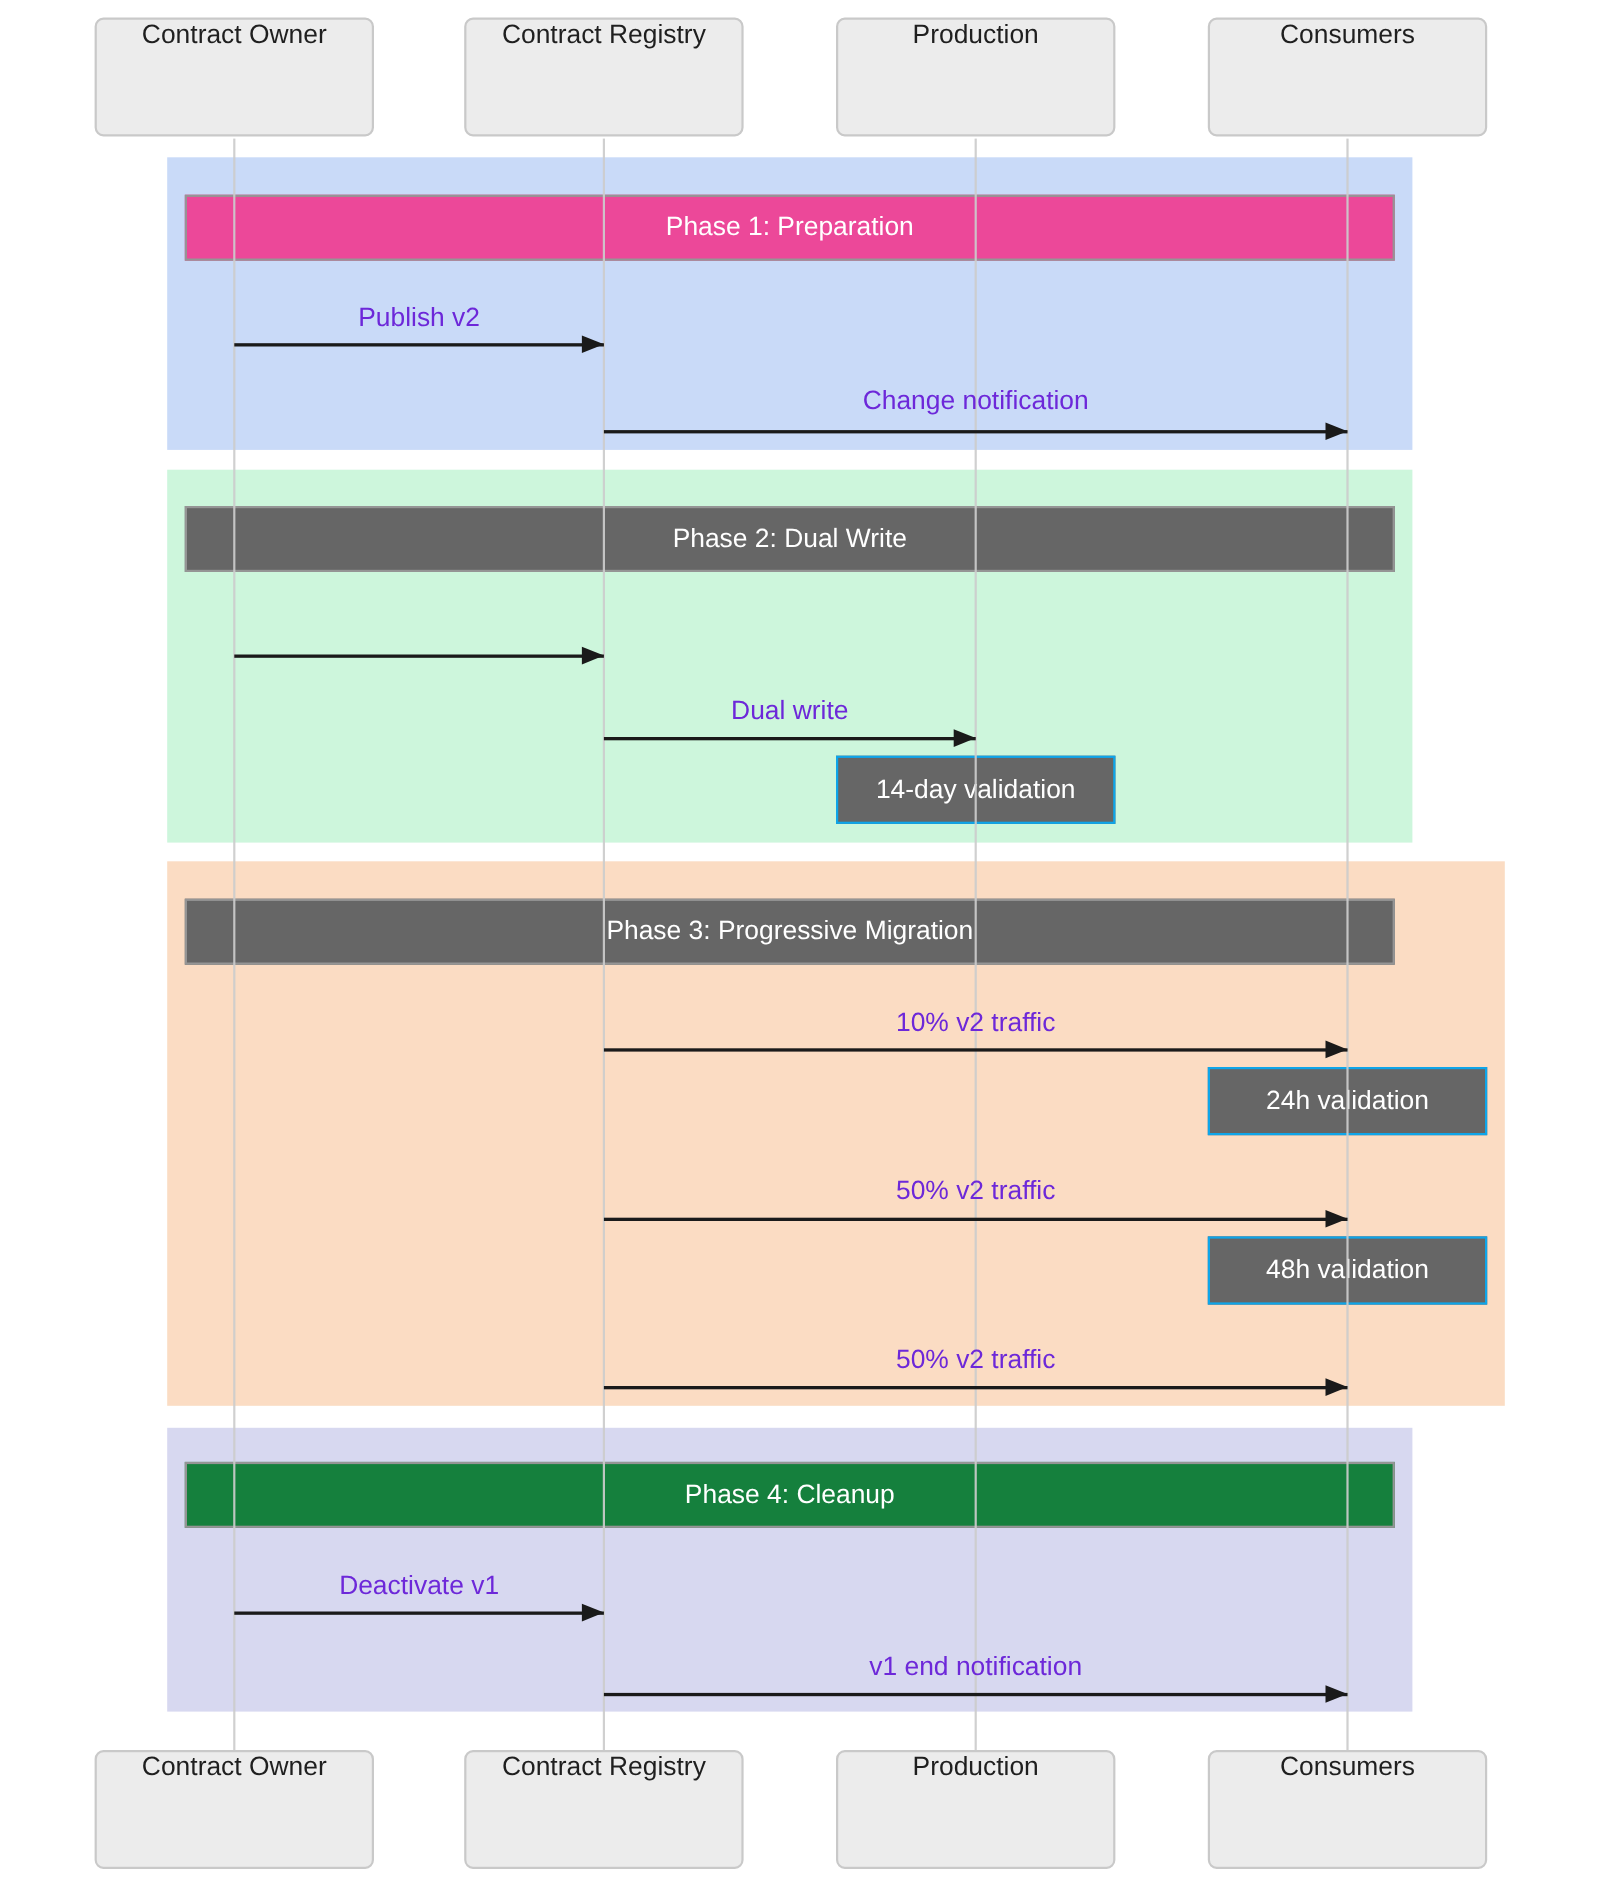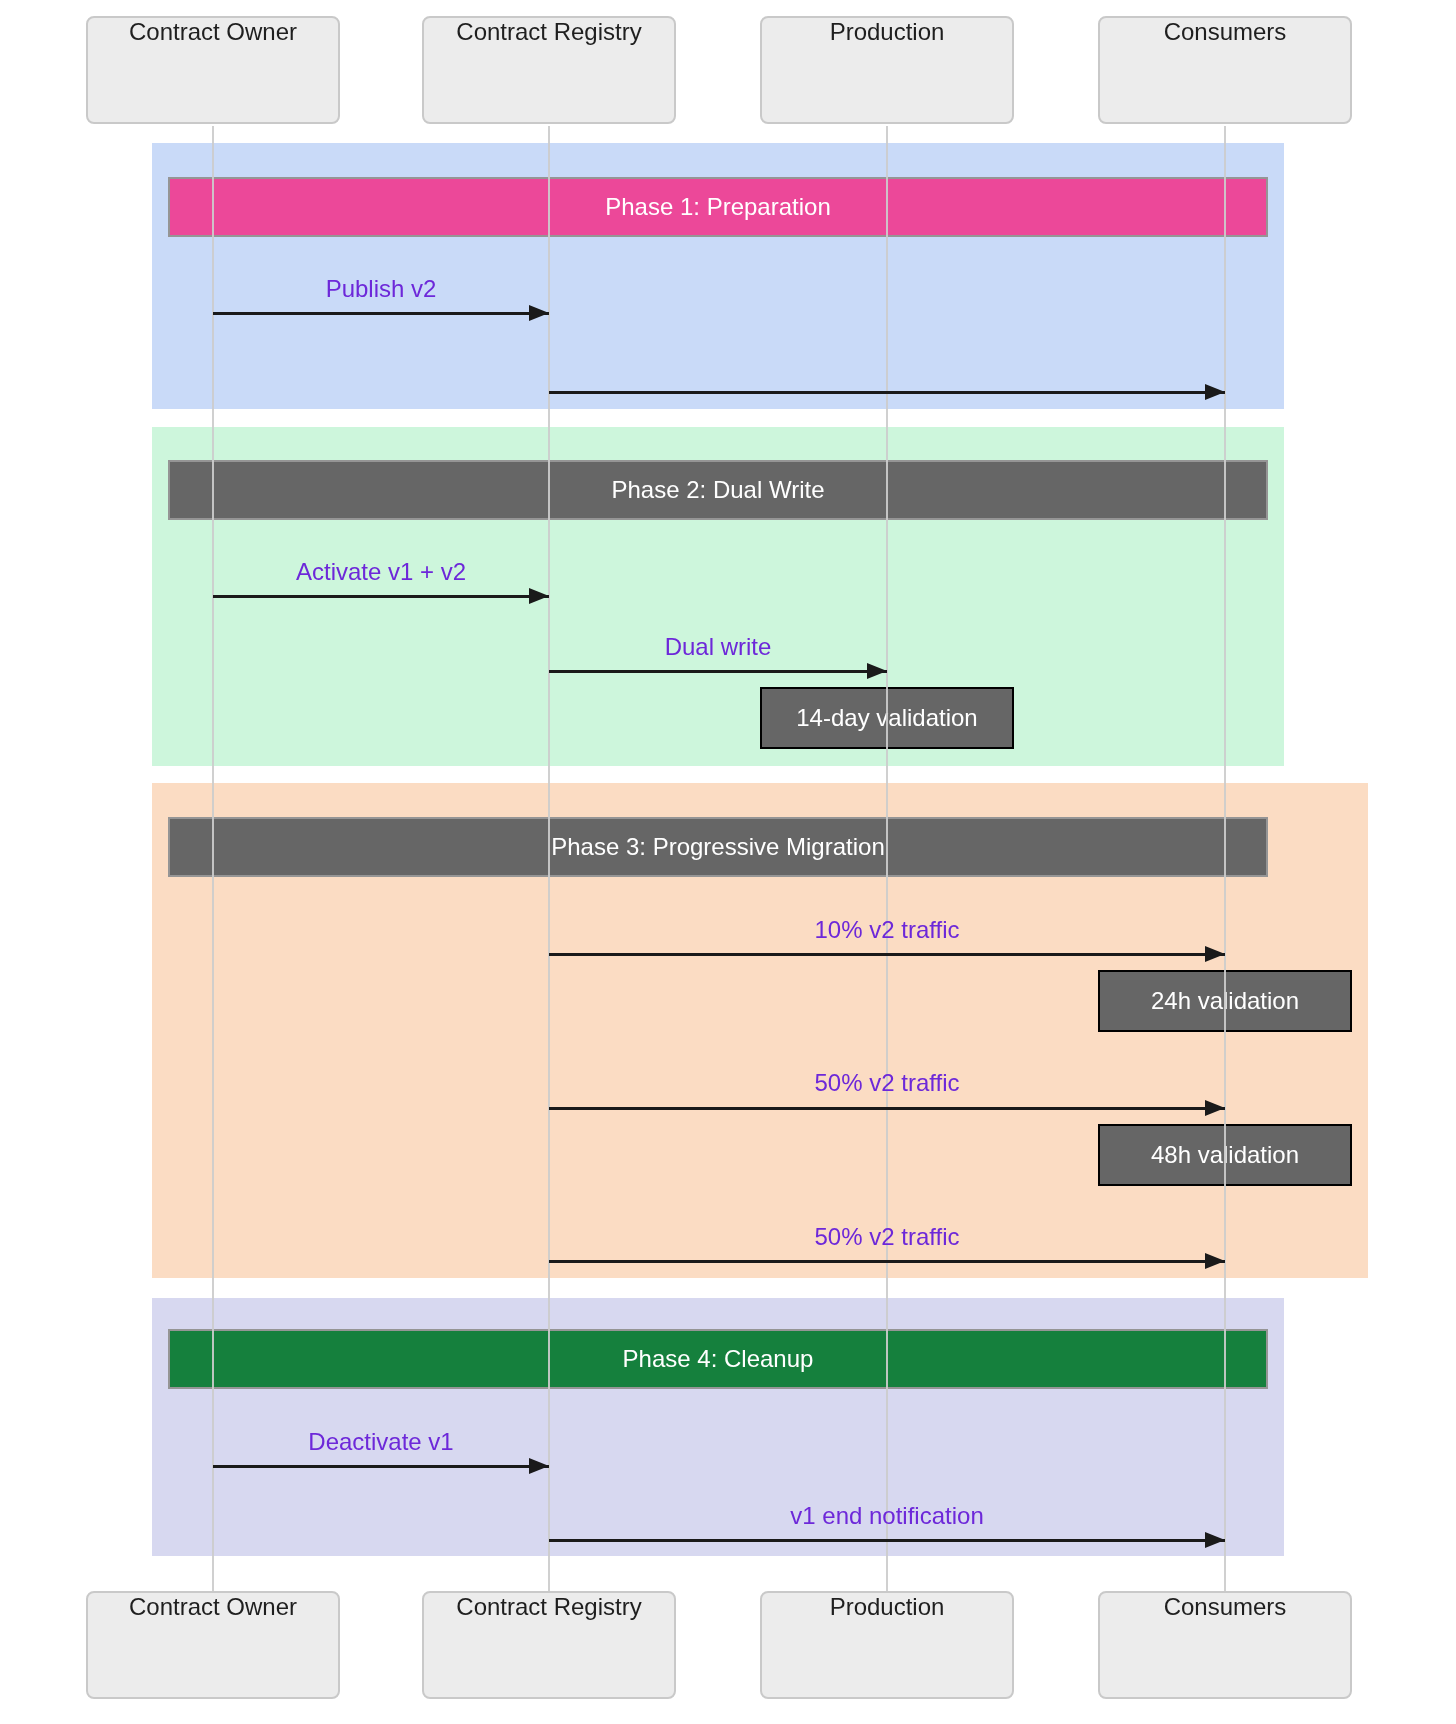--- a/index.html
+++ b/index.html
@@ -34,21 +34,21 @@
     font-size: 24px;
     display: flex;
     align-items: center;
     justify-content: center;
     z-index: 2;
   }
   .note {
     position: absolute;
     width: 254px;
     height: 62px;
-    border: 2px solid #000000;
+    border: 2px solid #0ea5e9;
     box-sizing: border-box;
     color: #ffffff;
     font-size: 24px;
     display: flex;
     align-items: center;
     justify-content: center;
     z-index: 2;
   }
   .actor {
     position: absolute;
@@ -117,25 +117,25 @@
   <div class="lifeline" style="left:212px;"></div>
   <div class="lifeline" style="left:548px;"></div>
   <div class="lifeline" style="left:886px;"></div>
   <div class="lifeline" style="left:1224px;"></div>
 
   <div class="msg-label" style="left:171px; top:274px;">Publish v2</div>
   <div class="arrow" style="left:213px; top:312px; width:336px;">
       <div class="head"></div>
     </div>
 
+  <div class="msg-label" style="left:677px; top:350px;">Change notification</div>
   <div class="arrow" style="left:549px; top:391px; width:676px;">
       <div class="head"></div>
     </div>
 
-  <div class="msg-label" style="left:171px; top:557px;">Activate v1 + v2</div>
   <div class="arrow" style="left:213px; top:595px; width:336px;">
       <div class="head"></div>
     </div>
 
   <div class="msg-label" style="left:508px; top:632px;">Dual write</div>
   <div class="arrow" style="left:549px; top:670px; width:338px;">
       <div class="head"></div>
     </div>
 
   <div class="msg-label" style="left:677px; top:915px;">10% v2 traffic</div>

